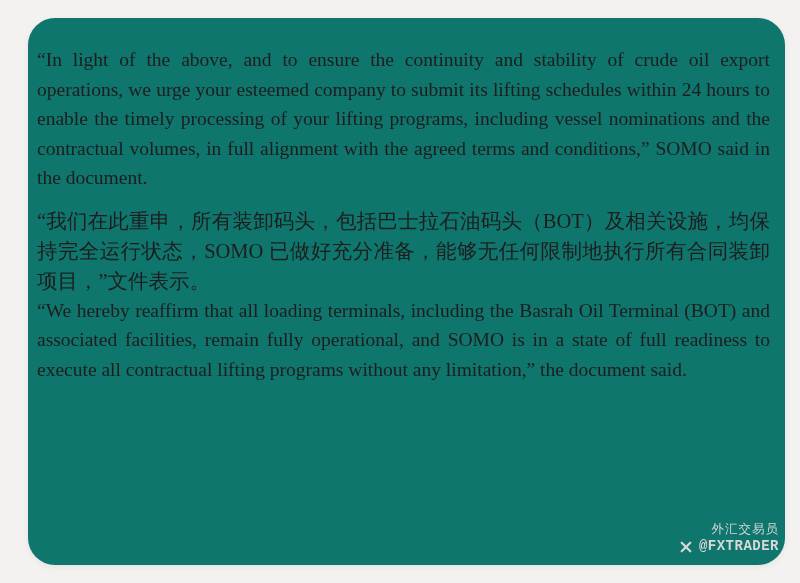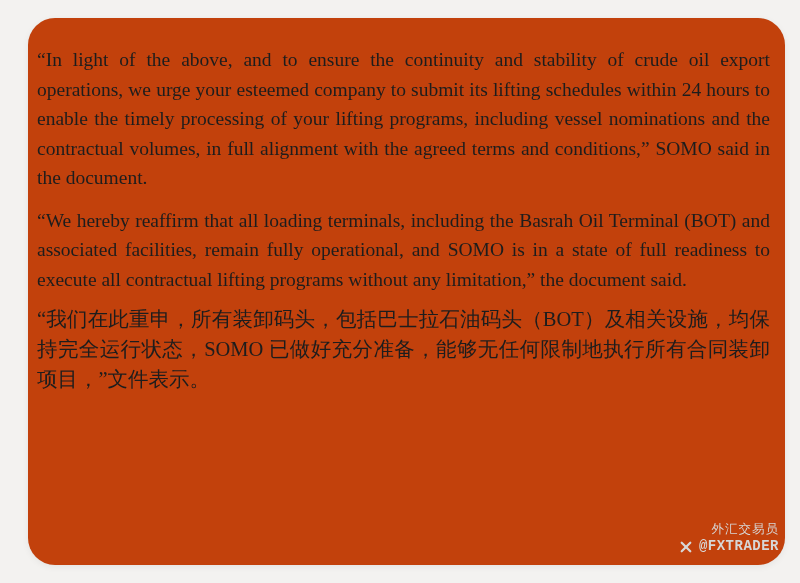--- a/index.html
+++ b/index.html
@@ -11,21 +11,21 @@
     background: #f3f2f0;
     overflow: hidden;
     font-family: "Liberation Serif", "DejaVu Serif", serif;
   }
   .card {
     position: absolute;
     left: 28px;
     top: 18px;
     width: 757px;
     height: 547px;
-    background: #c2410c;
+    background: #0f766e;
     border-radius: 27px;
     box-shadow: 0 2px 7px rgba(0,0,0,0.06), 0 0 1px rgba(0,0,0,0.05);
     padding: 27px 15px 0 9px;
   }
   .para {
     margin: 0 0 13px 0;
     text-align: justify;
     color: #1d1d1d;
   }
   .para.en {
@@ -71,23 +71,23 @@
   .x-logo svg { display: block; }
 </style>
 </head>
 <body>
 
 <div class="card">
 
   <p class="para en">“In light of the above, and to ensure the continuity and stability of crude oil export operations, we urge your esteemed company to submit its lifting schedules within 24 hours to enable the timely processing of your lifting programs, including vessel nominations and the contractual volumes, in full alignment with the agreed terms and conditions,” SOMO said in the document.</p>
 
 
+  <p class="para zh last">“我们在此重申，所有装卸码头，包括巴士拉石油码头（BOT）及相关设施，均保持完全运行状态，SOMO 已做好充分准备，能够无任何限制地执行所有合同装卸项目，”文件表示。</p>
+
   <p class="para en mb-small">“We hereby reaffirm that all loading terminals, including the Basrah Oil Terminal (BOT) and associated facilities, remain fully operational, and SOMO is in a state of full readiness to execute all contractual lifting programs without any limitation,” the document said.</p>
-
-  <p class="para zh last">“我们在此重申，所有装卸码头，包括巴士拉石油码头（BOT）及相关设施，均保持完全运行状态，SOMO 已做好充分准备，能够无任何限制地执行所有合同装卸项目，”文件表示。</p>
 
   <div class="watermark">
     <div class="wm-author">外汇交易员</div>
     <div class="wm-handle-row">
       <span class="x-logo">
         <svg width="12" height="12" viewBox="0 0 14 14" fill="none" stroke="#d7d7d7" stroke-width="2.6" stroke-linecap="round">
           <path d="M2 2 L12 12"></path>
           <path d="M12 2 L2 12"></path>
         </svg>
       </span>

